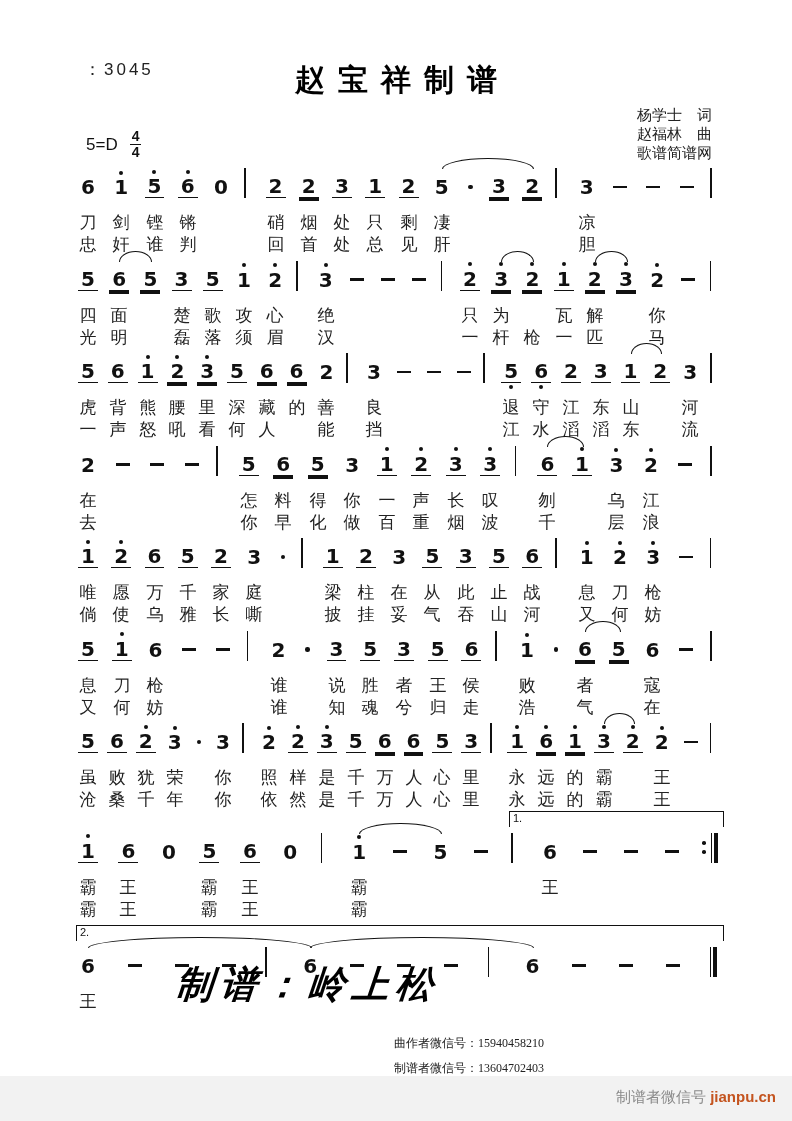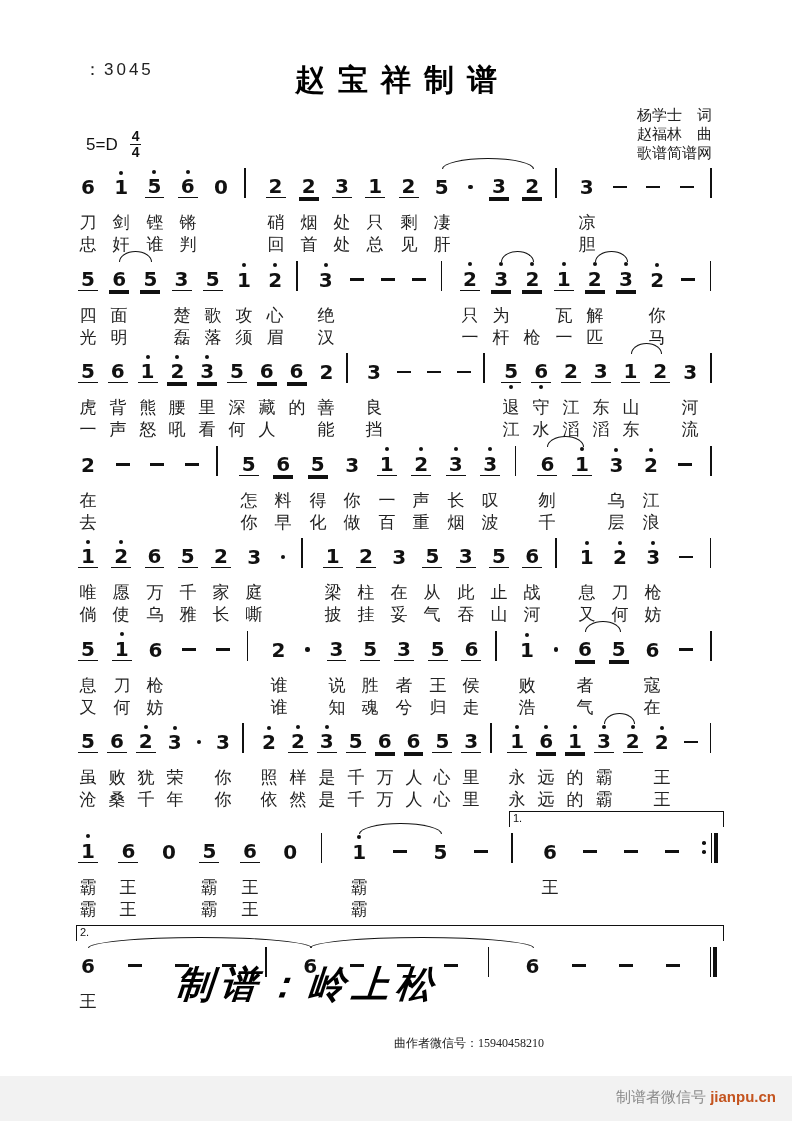--- a/index.html
+++ b/index.html
@@ -1377,18 +1377,19 @@
         </div>
         <span class="lyr lyr0" style="left: 10px;">王</span>
       </div>
     </div>
   </div>
 
 <div id="signature">制谱：岭上松</div>
 
 <div id="wechat">
   <div>曲作者微信号：15940458210</div>
+  <div>制谱者微信号：13604702403</div>
 </div>
 
 <div id="footer-bar"></div>
 <div id="watermark">
   <span class="wm-site">制谱者微信号 </span><span class="wm-url" style="color: rgb(196, 84, 31);">jianpu.cn</span>
 </div>
 
 </body></html>

